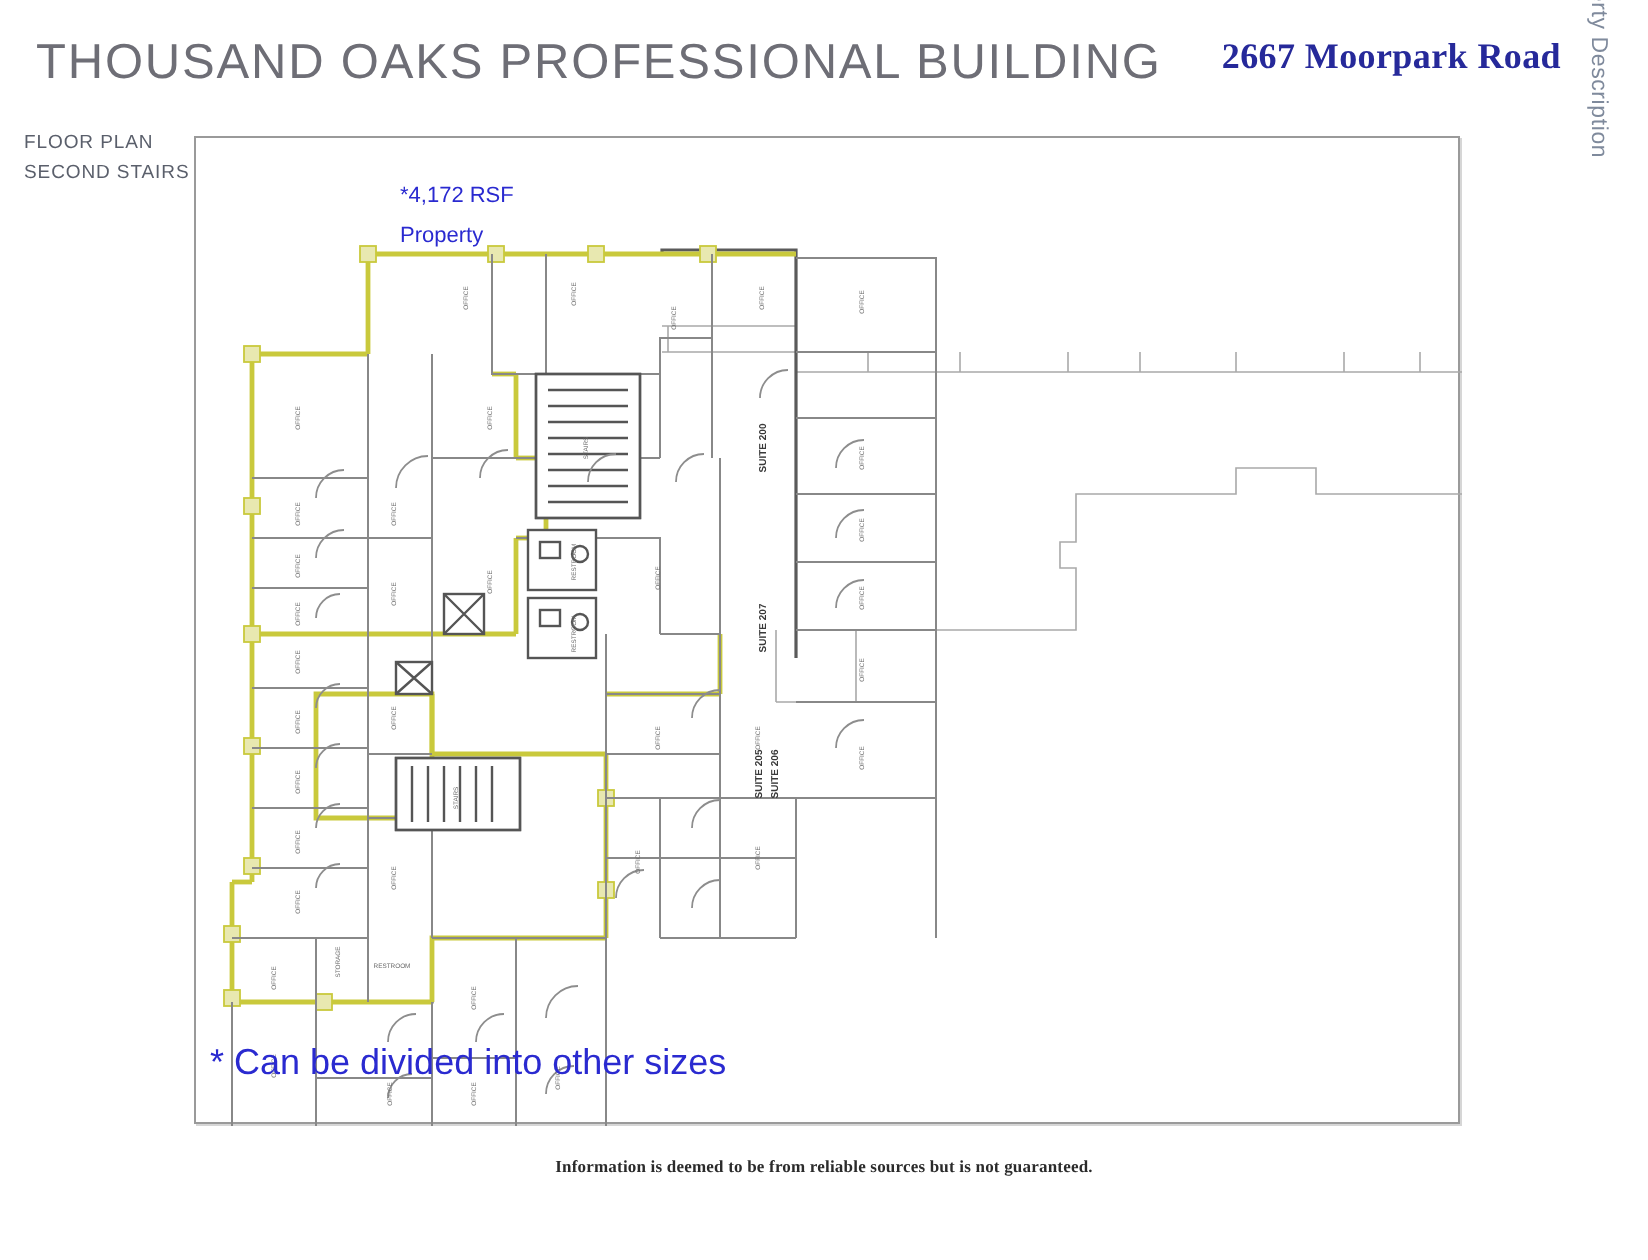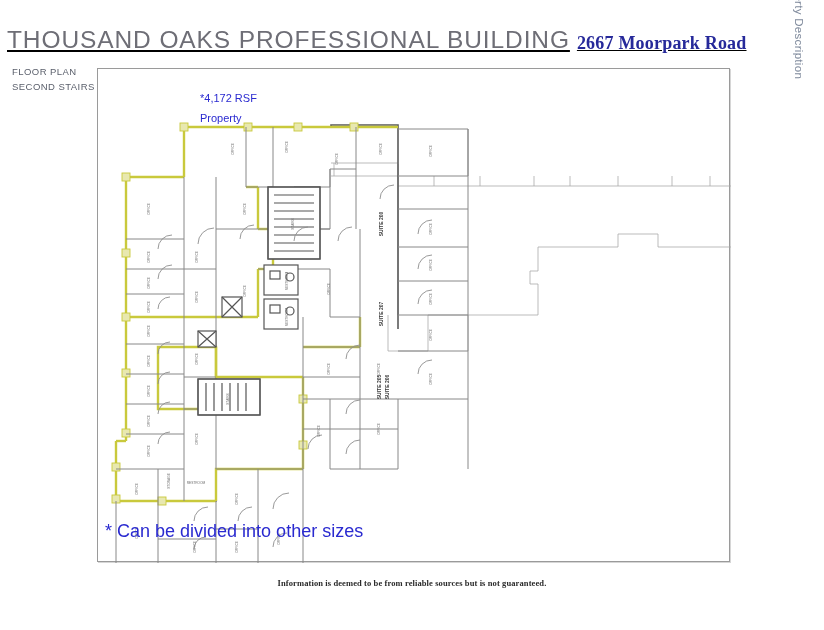--- a/index.html
+++ b/index.html
@@ -10,40 +10,39 @@
     width: 824px; height: 630px;
     position: relative;
     overflow: hidden;
     font-family: "Liberation Sans", sans-serif;
     -webkit-font-smoothing: antialiased;
   }
 
   
   #header {
     position: absolute;
-    left: 7px; top: 18px;
+    left: 18px; top: 18px;
     width: 700px; height: 36px;
     display: flex;
-    align-items: flex-end;
+    align-items: flex-start;
     white-space: nowrap;
-    text-decoration: underline;
   }
   #building-title {
     font-family: "Liberation Sans", sans-serif;
     font-size: 24.5px;
     letter-spacing: 0.9px;
     color: #6e6e76;
     font-weight: 400;
   }
   #building-address {
     font-family: "Liberation Serif", serif;
     font-size: 18px;
     font-weight: bold;
     color: #26299a;
-    margin-left: 7px;
+    margin-left: 30px;
     letter-spacing: 0.2px;
   }
 
   
   #side-tab {
     position: absolute;
     right: 8px; top: 24px;
     width: 22px; height: 180px;
   }
   #side-tab-label {

